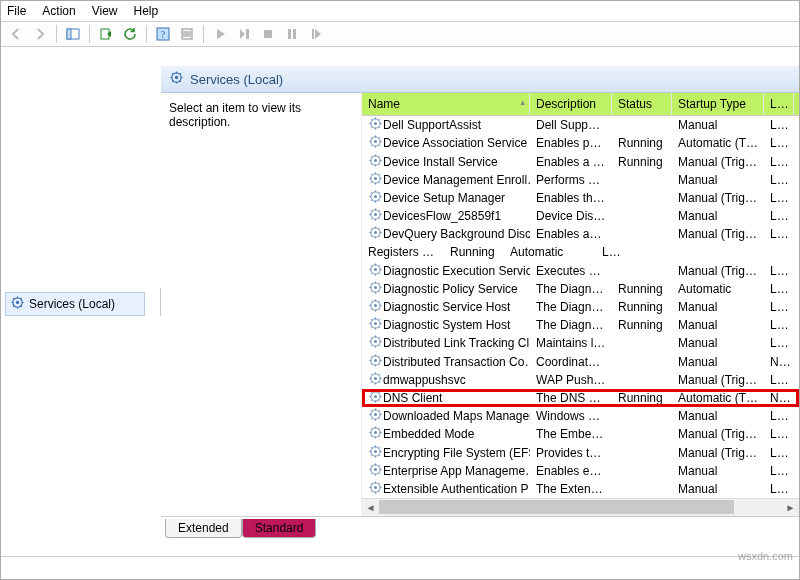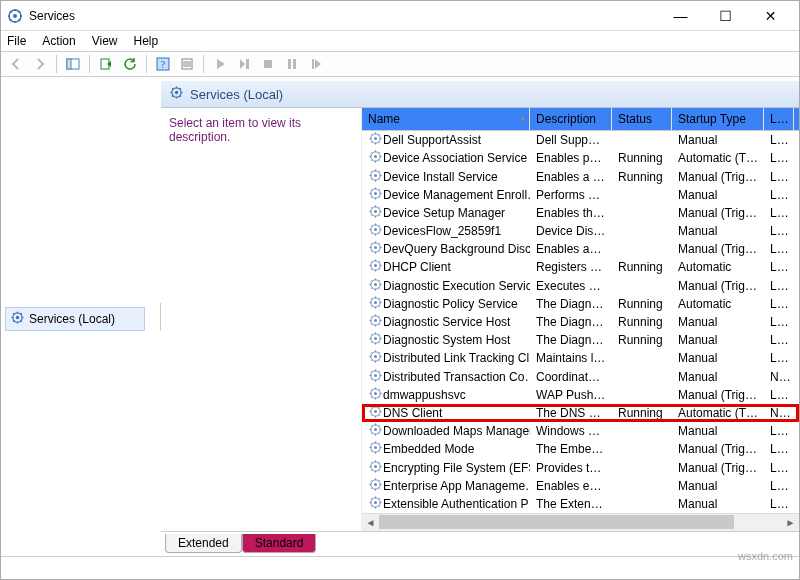--- a/index.html
+++ b/index.html
@@ -26,24 +26,24 @@
 
   
   .body { flex: 1; display: flex; min-height: 0; align-items: center; }
   .tree { width: 160px; border-right: 1px solid #ccc; padding: 4px 0 0 4px; }
   .tree-item { display: flex; align-items: center; gap: 4px; padding: 2px 4px; background: #e8f0fe; border: 1px solid #b8d0f0; width: 140px; }
   .gear-svg { width: 15px; height: 15px; }
 
   .right { flex: 1; display: flex; flex-direction: column; min-width: 0; }
   .right-header { background: linear-gradient(#eaf2fb,#d6e4f5); border-bottom: 1px solid #b8c8dc; padding: 4px 8px; display: flex; align-items: center; gap: 6px; font-size: 13px; color: #2a4d7b; }
   .right-split { flex: 1; display: flex; min-height: 0; }
-  .desc-pane { width: 200px; padding: 8px; font-size: 12px; color: #701a75; }
+  .desc-pane { width: 200px; padding: 8px; font-size: 12px; color: #000000; }
 
   .list-pane { flex: 1; display: flex; flex-direction: column; min-width: 0; border-left: 1px solid #eee; }
-  .cols { display: flex; border-bottom: 1px solid #ccc; background: #3b82f6; font-size: 12px; }
+  .cols { display: flex; border-bottom: 1px solid #ccc; background: #bef264; font-size: 12px; }
   .cols .c { padding: 4px 6px; border-right: 1px solid #e5e5e5; white-space: nowrap; overflow: hidden; text-overflow: ellipsis; position: relative; }
   .c-name { width: 168px; } .c-desc { width: 82px; } .c-status { width: 60px; } .c-start { width: 92px; } .c-log { width: 30px; }
   .cols .c.sorted::after { content: "▴"; position: absolute; right: 4px; font-size: 9px; color: #888; }
 
   .rows { flex: 1; overflow-y: auto; overflow-x: hidden; }
   .row { display: flex; align-items: center; height: 18.2px; font-size: 12px; }
   .row .cell { padding: 0 6px; white-space: nowrap; overflow: hidden; text-overflow: ellipsis; }
   .row .cn { width: 168px; display: flex; align-items: center; gap: 0; }
   .row .cd { width: 82px; } .row .cs { width: 60px; } .row .ct { width: 92px; } .row .cl { width: 30px; }
   .row.highlight { outline: 3px solid #e30000; outline-offset: -3px; }
@@ -59,35 +59,20 @@
 
   .watermark { position: absolute; bottom: 17px; right: 6px; font-size: 11px; color: rgba(0,0,0,.35); }
 
   .bottom-bar { height: 23px; border-top: 1px solid #ccc; background: #fff; }
 </style>
 </head>
 <body>
 
 <div class="window">
 
-  <div class="titlebar">
-    <span class="icon">
-      <svg viewBox="0 0 16 16">
-          <circle cx="8" cy="8" r="6" fill="none" stroke="#3a72b5" stroke-width="1.5"></circle>
-          <circle cx="8" cy="8" r="2" fill="#3a72b5"></circle>
-          <path d="M8 1v2M8 13v2M1 8h2M13 8h2M3 3l1.5 1.5M11.5 11.5L13 13M3 13l1.5-1.5M11.5 4.5L13 3" stroke="#3a72b5" stroke-width="1.5"></path>
-        </svg>
-    </span>
-    <span class="title">Services</span>
-    <div class="ctrls">
-      <button>—</button>
-      <button>☐</button>
-      <button class="close">✕</button>
-    </div>
-  </div>
 
   <div class="menubar">
     <span>File</span>
     <span>Action</span>
     <span>View</span>
     <span>Help</span>
   </div>
 
   <div class="toolbar">
     <div class="btn disabled">
@@ -298,28 +283,20 @@
                       <path d="M8 1.5v2M8 12.5v2M1.5 8h2M12.5 8h2M3.4 3.4l1.4 1.4M11.2 11.2l1.4 1.4M3.4 12.6l1.4-1.4M11.2 4.8l1.4-1.4" stroke="#6a8cb5" stroke-width="1"></path>
                     </svg></span>
                   <span>DevQuery Background Disc…</span>
                 </div>
                 <div class="cell cd">Enables app…</div>
                 <div class="cell cs"></div>
                 <div class="cell ct">Manual (Trig…</div>
                 <div class="cell cl">Loc</div>
               </div>
               <div class="row">
-                <div class="cell cn">
-                  <span><svg class="gear-svg" viewBox="0 0 16 16">
-                      <circle cx="8" cy="8" r="5" fill="none" stroke="#6a8cb5" stroke-width="1"></circle>
-                      <circle cx="8" cy="8" r="1.6" fill="#6a8cb5"></circle>
-                      <path d="M8 1.5v2M8 12.5v2M1.5 8h2M12.5 8h2M3.4 3.4l1.4 1.4M11.2 11.2l1.4 1.4M3.4 12.6l1.4-1.4M11.2 4.8l1.4-1.4" stroke="#6a8cb5" stroke-width="1"></path>
-                    </svg></span>
-                  <span>DHCP Client</span>
-                </div>
                 <div class="cell cd">Registers an…</div>
                 <div class="cell cs">Running</div>
                 <div class="cell ct">Automatic</div>
                 <div class="cell cl">Loc</div>
               </div>
               <div class="row">
                 <div class="cell cn">
                   <span><svg class="gear-svg" viewBox="0 0 16 16">
                       <circle cx="8" cy="8" r="5" fill="none" stroke="#6a8cb5" stroke-width="1"></circle>
                       <circle cx="8" cy="8" r="1.6" fill="#6a8cb5"></circle>

